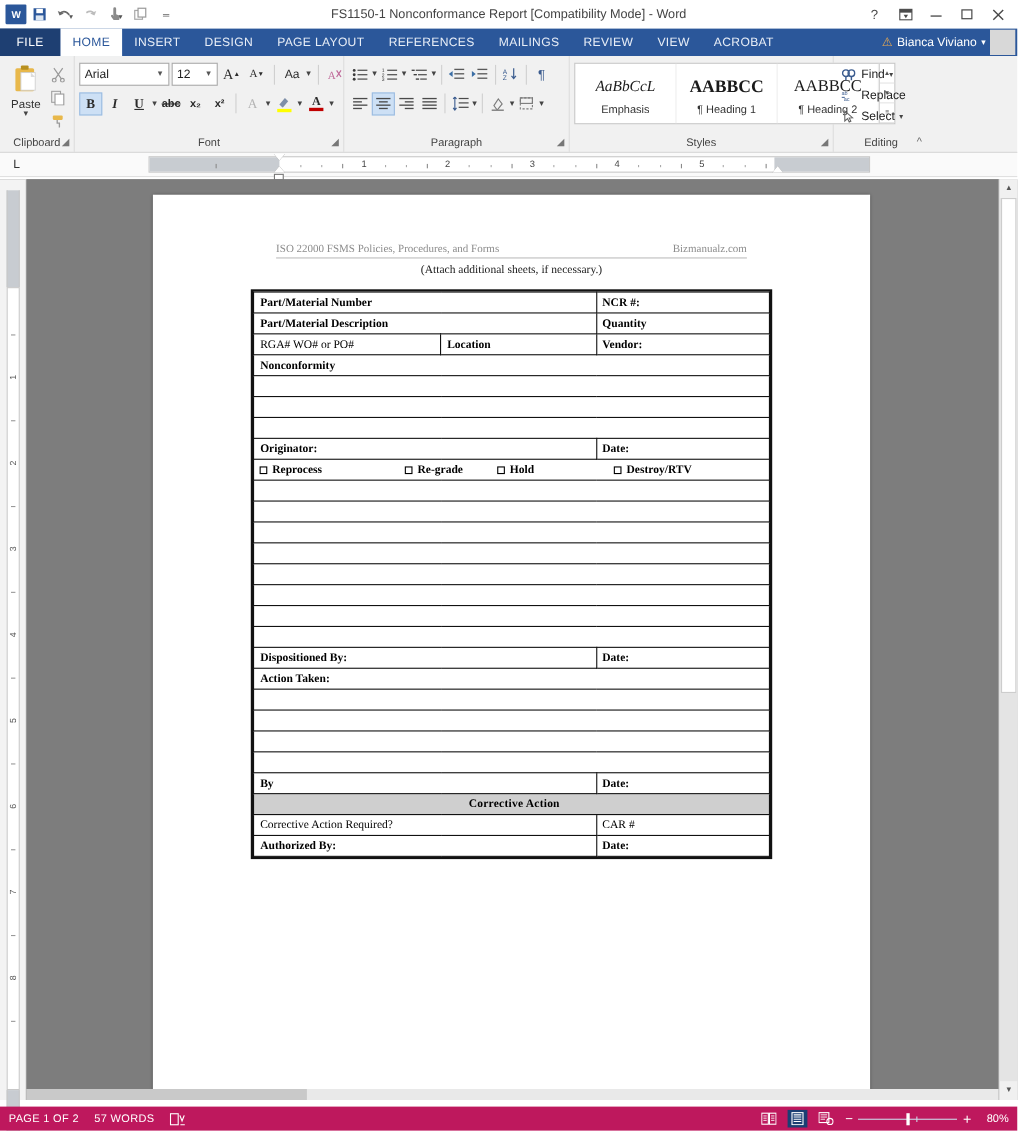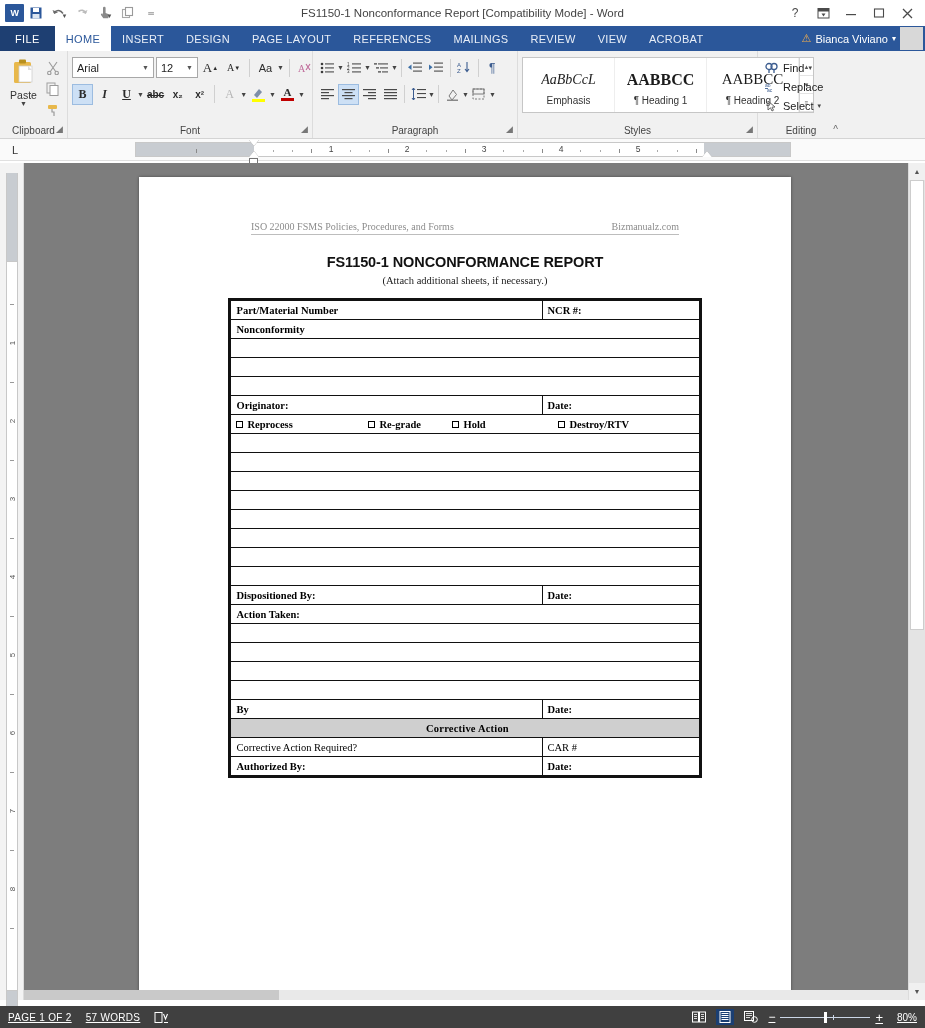--- a/index.html
+++ b/index.html
@@ -243,21 +243,21 @@
   .hscroll {
     position:absolute; left:0; right:0; bottom:0; height:10px; background:#e9e9e9;
   }
   .hs-thumb { position:absolute; left:0; top:0; bottom:0; width:255px; background:#c9c9c9;}
 
   
   .statusbar {
     position:absolute; left:0; right:0; bottom:0; height:22px; background:#2b579a;
     display:flex; align-items:center; color:#fff; font-size:10px;
   }
-  .statusbar { background:#404040;text-decoration:underline; }
+  .statusbar { background:#be185d; }
   .sb-left { display:flex; align-items:center; gap:14px; padding-left:8px; }
   .sb-item { font-size:10px; letter-spacing:.3px; }
   .sb-right { margin-left:auto; display:flex; align-items:center; gap:8px; padding-right:8px;}
   .view-btn { width:18px; height:16px; display:flex; align-items:center; justify-content:center;
     font-size:11px; color:#fff;}
   .view-btn.active { background:#1b3f73; }
   .zoom-wrap { display:flex; align-items:center; gap:5px; }
   .zoom-track { width:90px; height:1px; background:#cbd6e6; position:relative; }
   .zoom-thumb { position:absolute; left:48%; top:-5px; width:3px; height:11px; background:#fff;}
   .zoom-mid { position:absolute; left:58%; top:-2px; width:1px; height:5px; background:#cbd6e6;}
@@ -742,33 +742,41 @@
 
     <div class="docarea">
       <div class="page">
         <div class="page-inner">
 
           <div class="doc-hdr">
             <span>ISO 22000 FSMS Policies, Procedures, and Forms</span>
             <span>Bizmanualz.com</span>
           </div>
 
-          <div class="doc-title">FS1150-1   NONCONFORMANCE REPORT</div>
           <div class="doc-sub">(Attach additional sheets, if necessary.)</div>
 
           <table class="form outer-border">
             <colgroup>
               <col style="width:170px;">
                 <col style="width:141px;">
                 <col style="width:157px;">
             </colgroup>
             <tbody>
               <tr>
                 <td class="b" colspan="2">Part/Material Number</td>
                 <td class="b">NCR #:</td>
+              </tr>
+              <tr>
+                <td class="b" colspan="2">Part/Material Description</td>
+                <td class="b">Quantity</td>
+              </tr>
+              <tr>
+                <td>RGA# WO# or PO#</td>
+                <td class="b">Location</td>
+                <td class="b">Vendor:</td>
               </tr>
               <tr>
                 <td class="b" colspan="3">Nonconformity</td>
               </tr>
               <tr>
                   <td class="blank" colspan="3"></td>
                 </tr>
               <tr>
                   <td class="blank" colspan="3"></td>
                 </tr>

